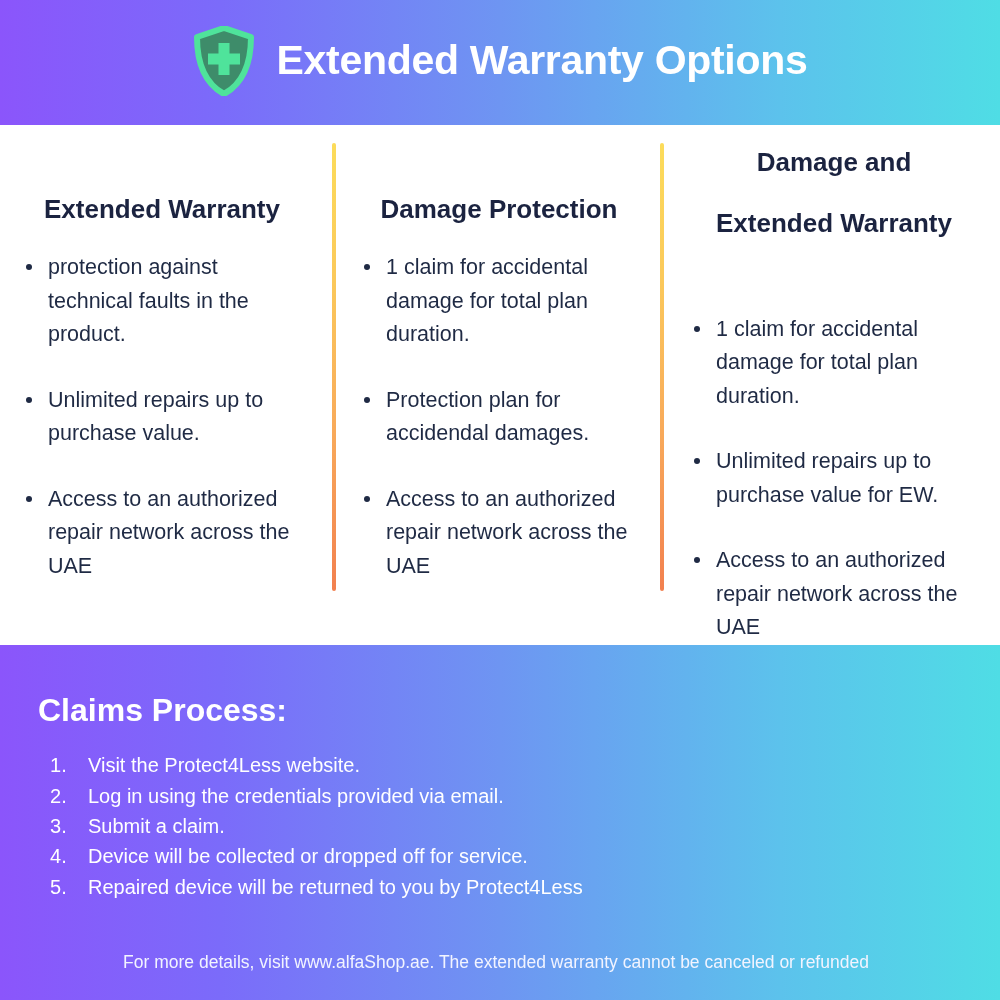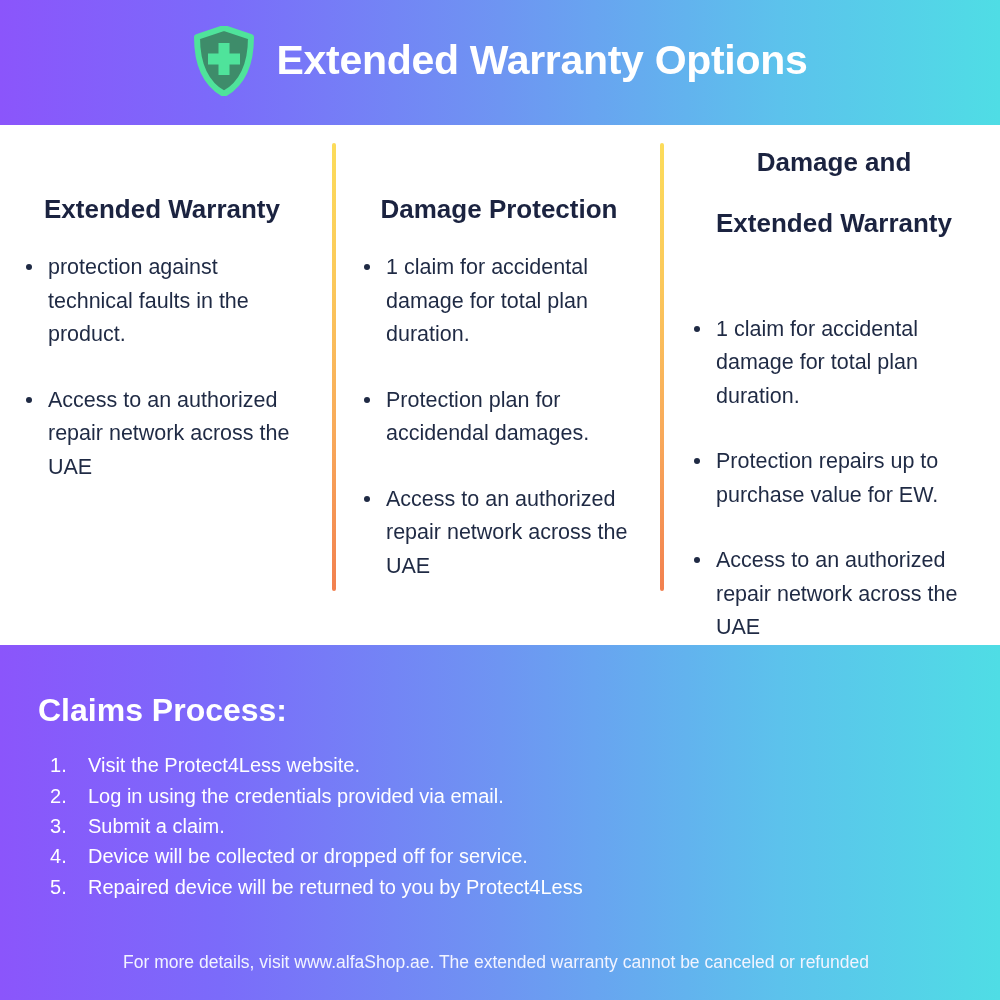--- a/index.html
+++ b/index.html
@@ -184,20 +184,21 @@
   </div>
 
   <div class="columns">
 
     <div class="col col-1">
       <div class="col-head">
         <span>Extended Warranty</span>
       </div>
       <ul class="bullets">
         <li>protection against technical faults in the product.</li>
+        <li>Unlimited repairs up to purchase value.</li>
         <li>Access to an authorized repair network across the UAE</li>
       </ul>
     </div>
 
     <div class="col col-2">
       <div class="col-head">
         <span>Damage Protection</span>
       </div>
       <ul class="bullets">
         <li>1 claim for accidental damage for total plan duration.</li>
@@ -208,21 +209,21 @@
 
     <div class="col col-3">
       <div class="col-head">
         <span>
           <span>Damage and</span><br>
           <span>Extended Warranty</span>
         </span>
       </div>
       <ul class="bullets">
         <li>1 claim for accidental damage for total plan duration.</li>
-        <li>Protection repairs up to purchase value for EW.</li>
+        <li>Unlimited repairs up to purchase value for EW.</li>
         <li>Access to an authorized repair network across the UAE</li>
       </ul>
     </div>
 
     <div class="divider divider-1"></div>
     <div class="divider divider-2"></div>
   </div>
 
   <div class="footer">
     <div class="claims-title">Claims Process:</div>

